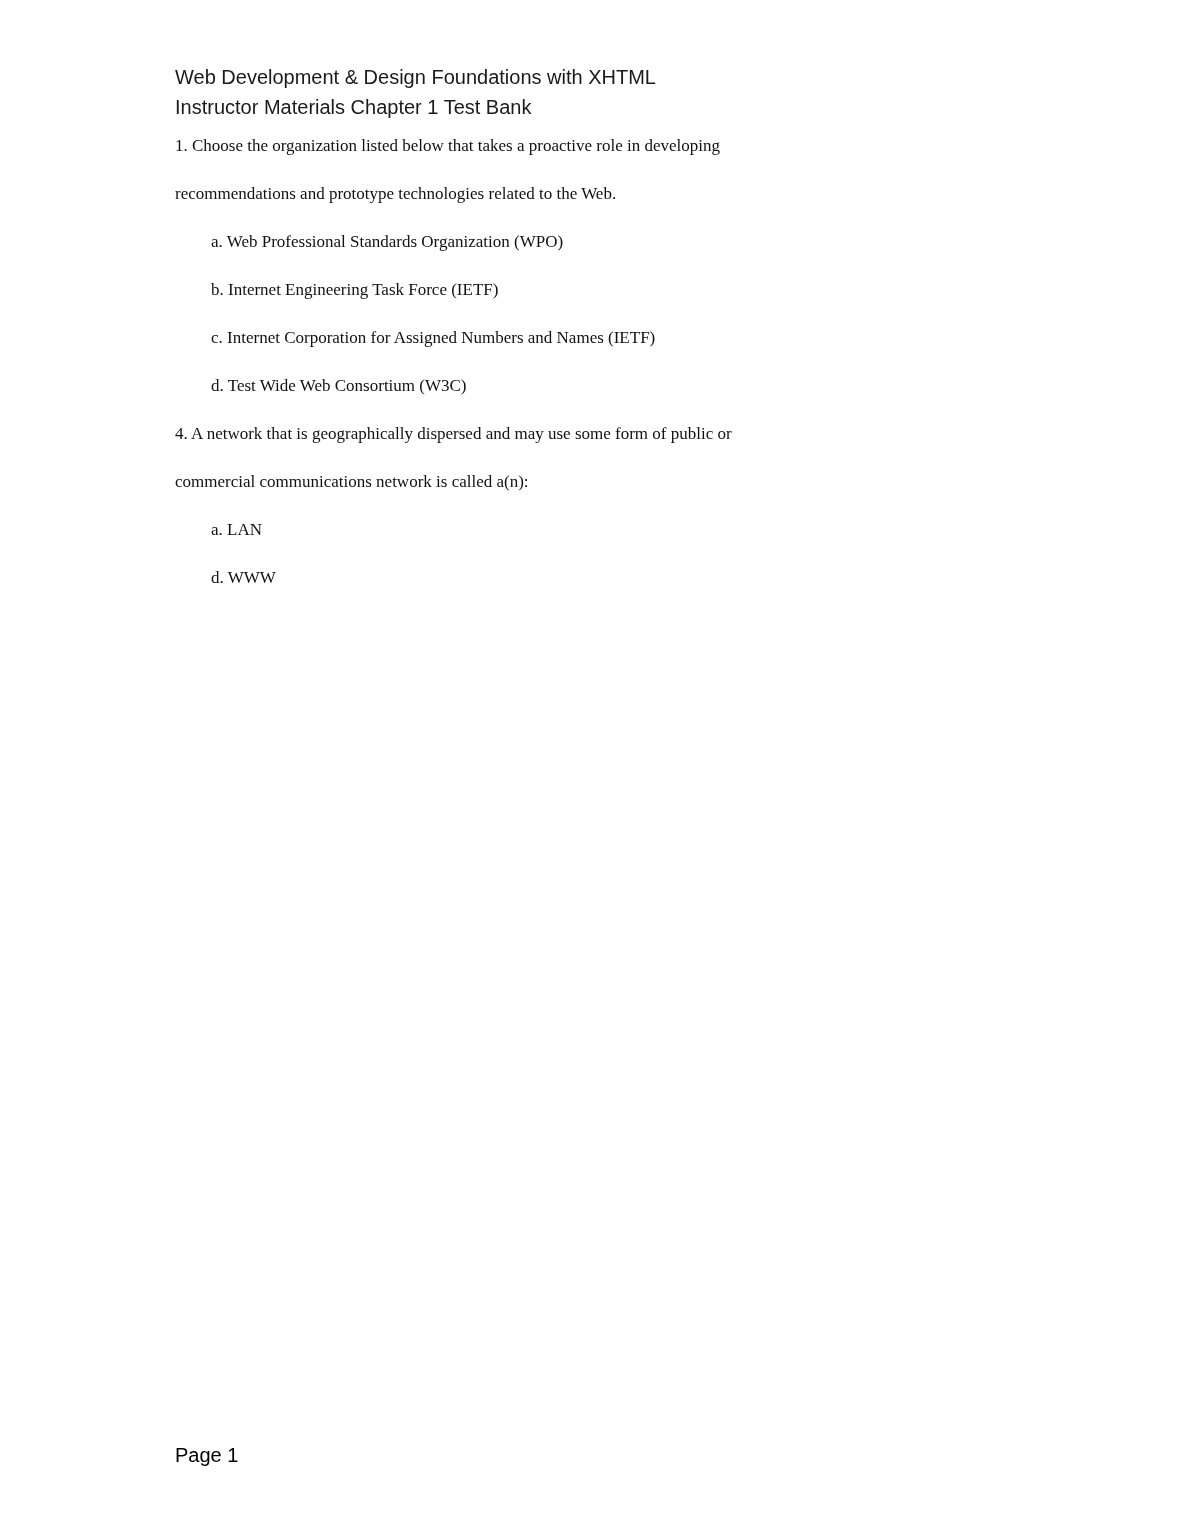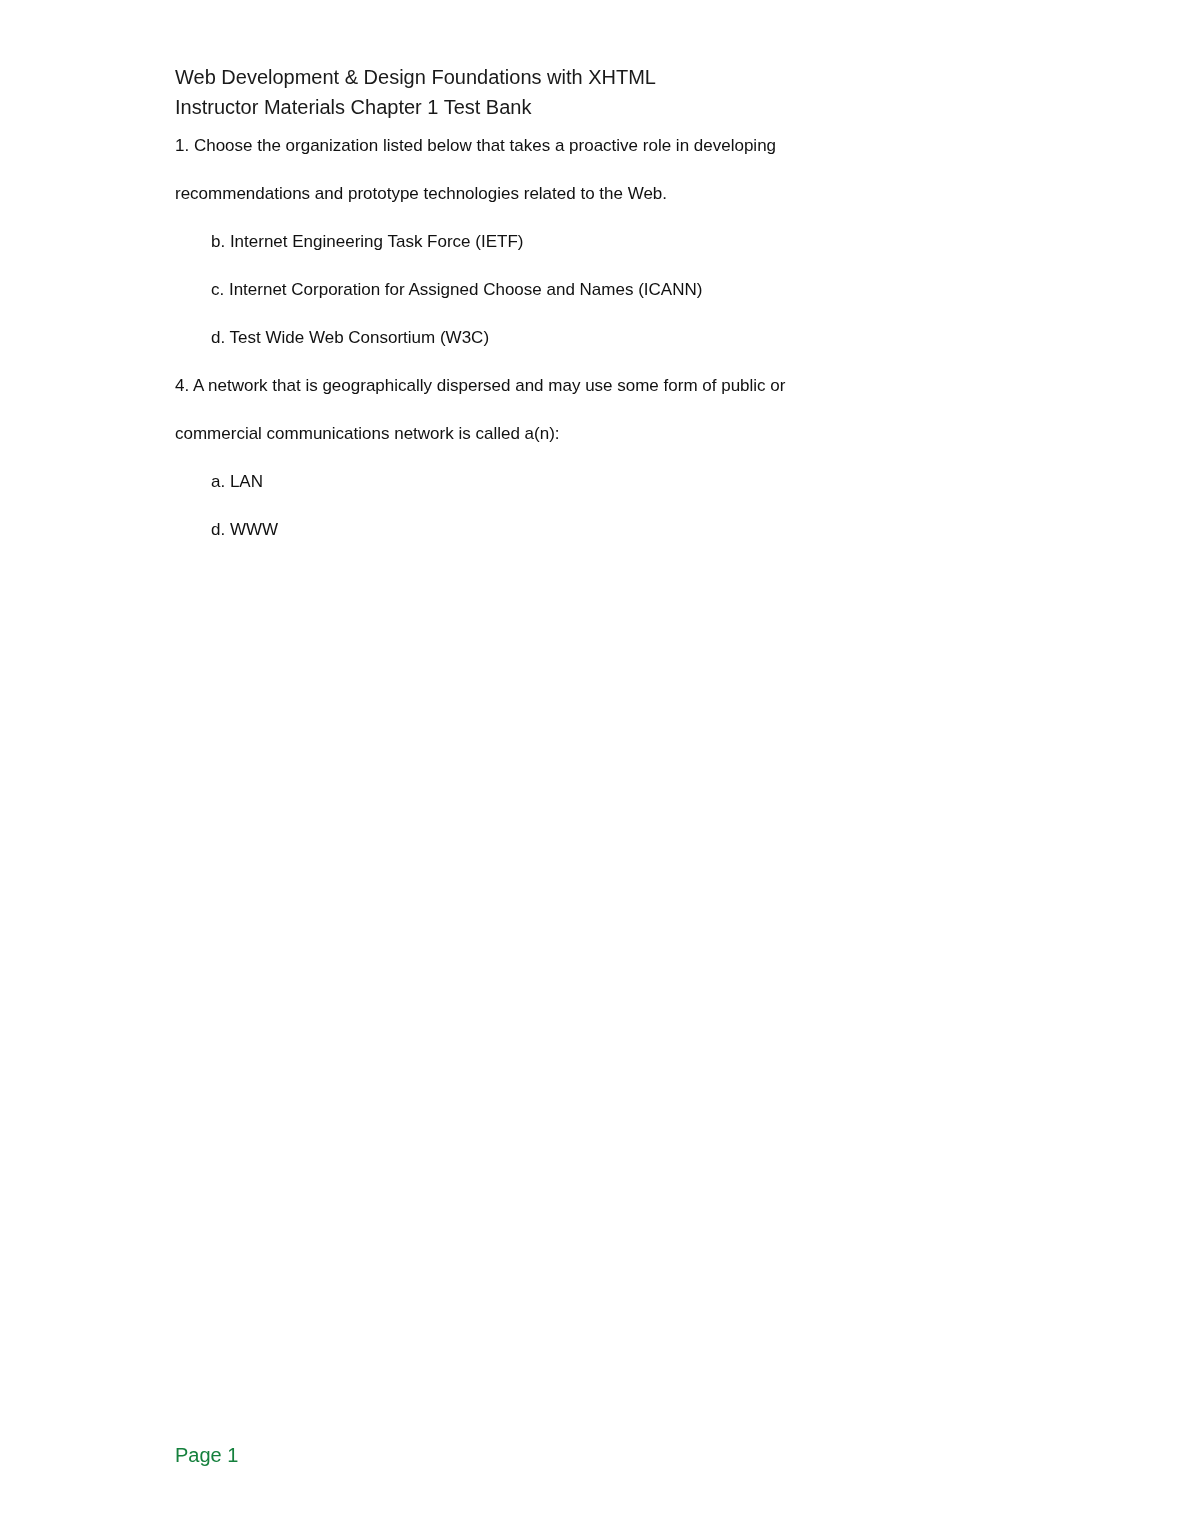--- a/index.html
+++ b/index.html
@@ -21,57 +21,59 @@
     padding: 62px 90px 0 175px;
   }
   .doc-header .hline {
     font-size: 20px;
     line-height: 30px;
     font-weight: 400;
     color: #1a1a1a;
   }
   .doc-body {
     margin-top: 0;
+    font-family: Liberation Serif, serif;
   }
   .line {
     font-size: 17px;
     line-height: 48px;
     white-space: nowrap;
     color: #111111;
   }
   .option {
     padding-left: 36px;
   }
   .page-footer {
     position: absolute;
     left: 175px;
     top: 1440px;
     font-size: 20px;
     line-height: 30px;
-    color: #15803d;
+    color: #000000;
   }
 </style>
 </head>
 <body>
 
 <div class="page">
   <div class="content">
 
     <div class="doc-header">
       <div class="hline">Web Development &amp; Design Foundations with XHTML</div>
       <div class="hline">Instructor Materials Chapter 1 Test Bank</div>
     </div>
 
     <div class="doc-body">
 
       <div>
         <div class="line">1. Choose the organization listed below that takes a proactive role in developing</div>
         <div class="line">recommendations and prototype technologies related to the Web.</div>
+        <div class="line option">a. Web Professional Standards Organization (WPO)</div>
         <div class="line option">b. Internet Engineering Task Force (IETF)</div>
-        <div class="line option">c. Internet Corporation for Assigned Choose and Names (ICANN)</div>
+        <div class="line option">c. Internet Corporation for Assigned Numbers and Names (IETF)</div>
         <div class="line option">d. Test Wide Web Consortium (W3C)</div>
       </div>
 
       <div>
         <div class="line">4. A network that is geographically dispersed and may use some form of public or</div>
         <div class="line">commercial communications network is called a(n):</div>
         <div class="line option">a. LAN</div>
         <div class="line option">d. WWW</div>
       </div>
 

